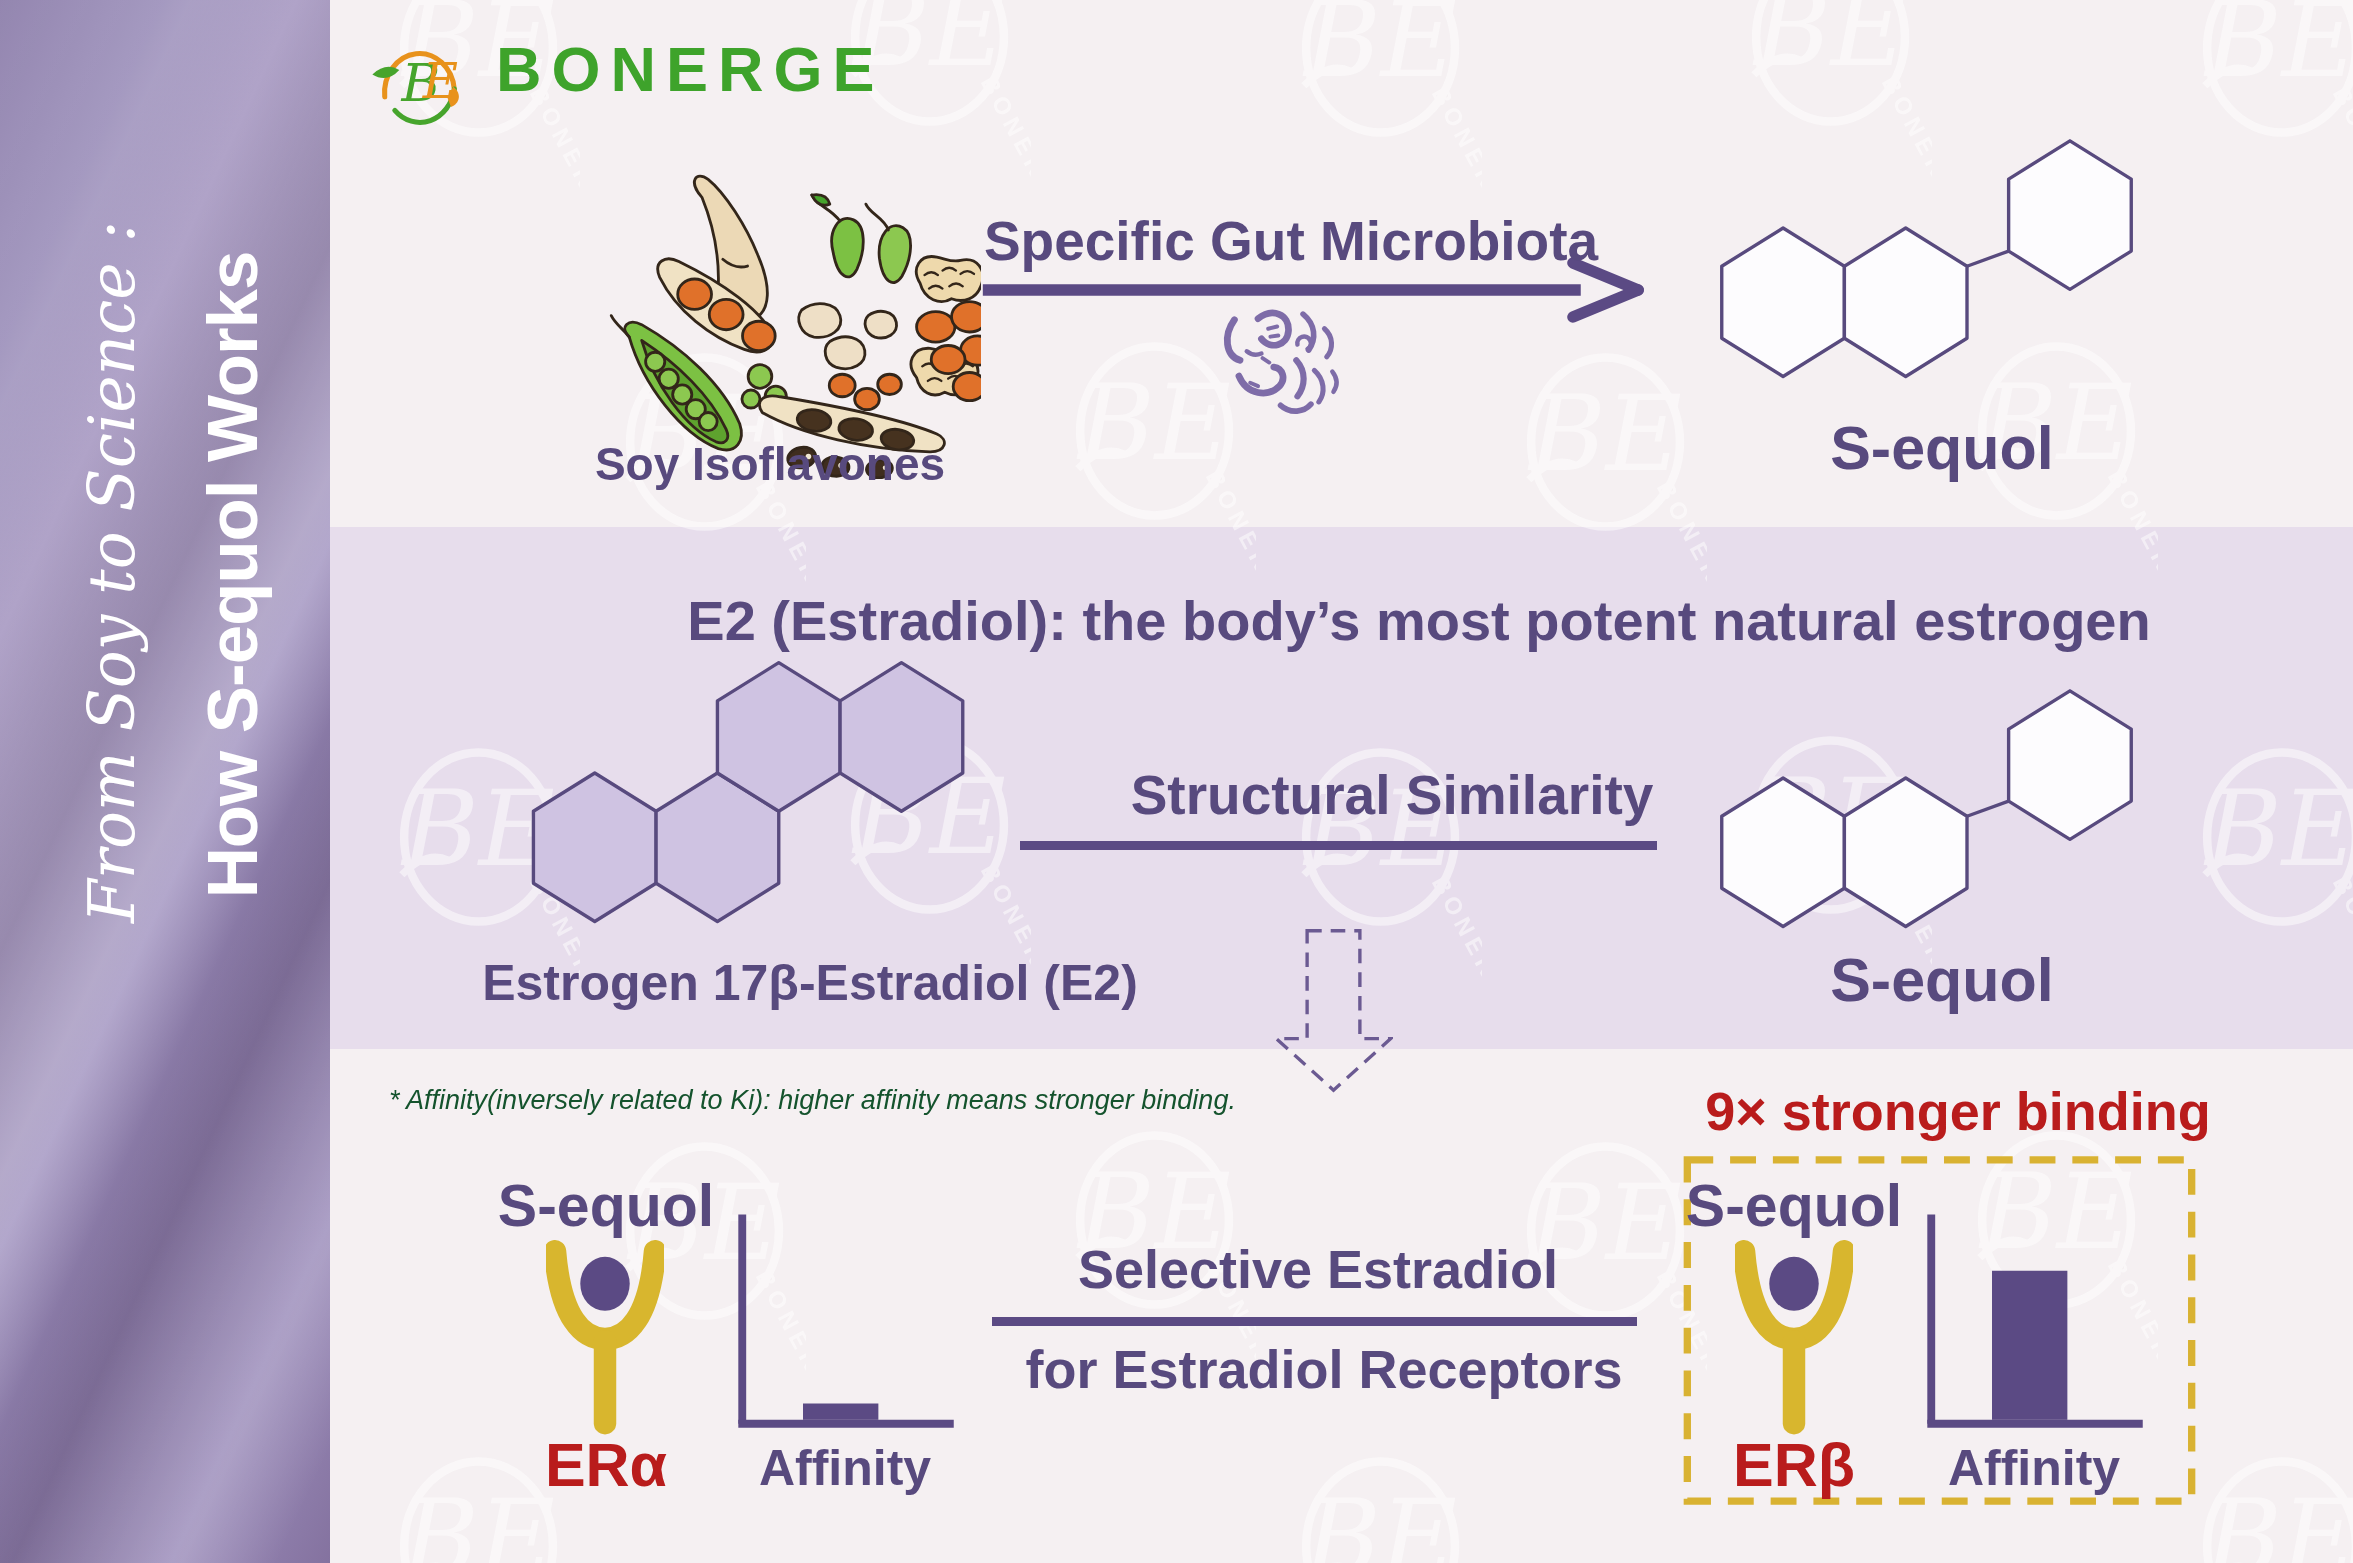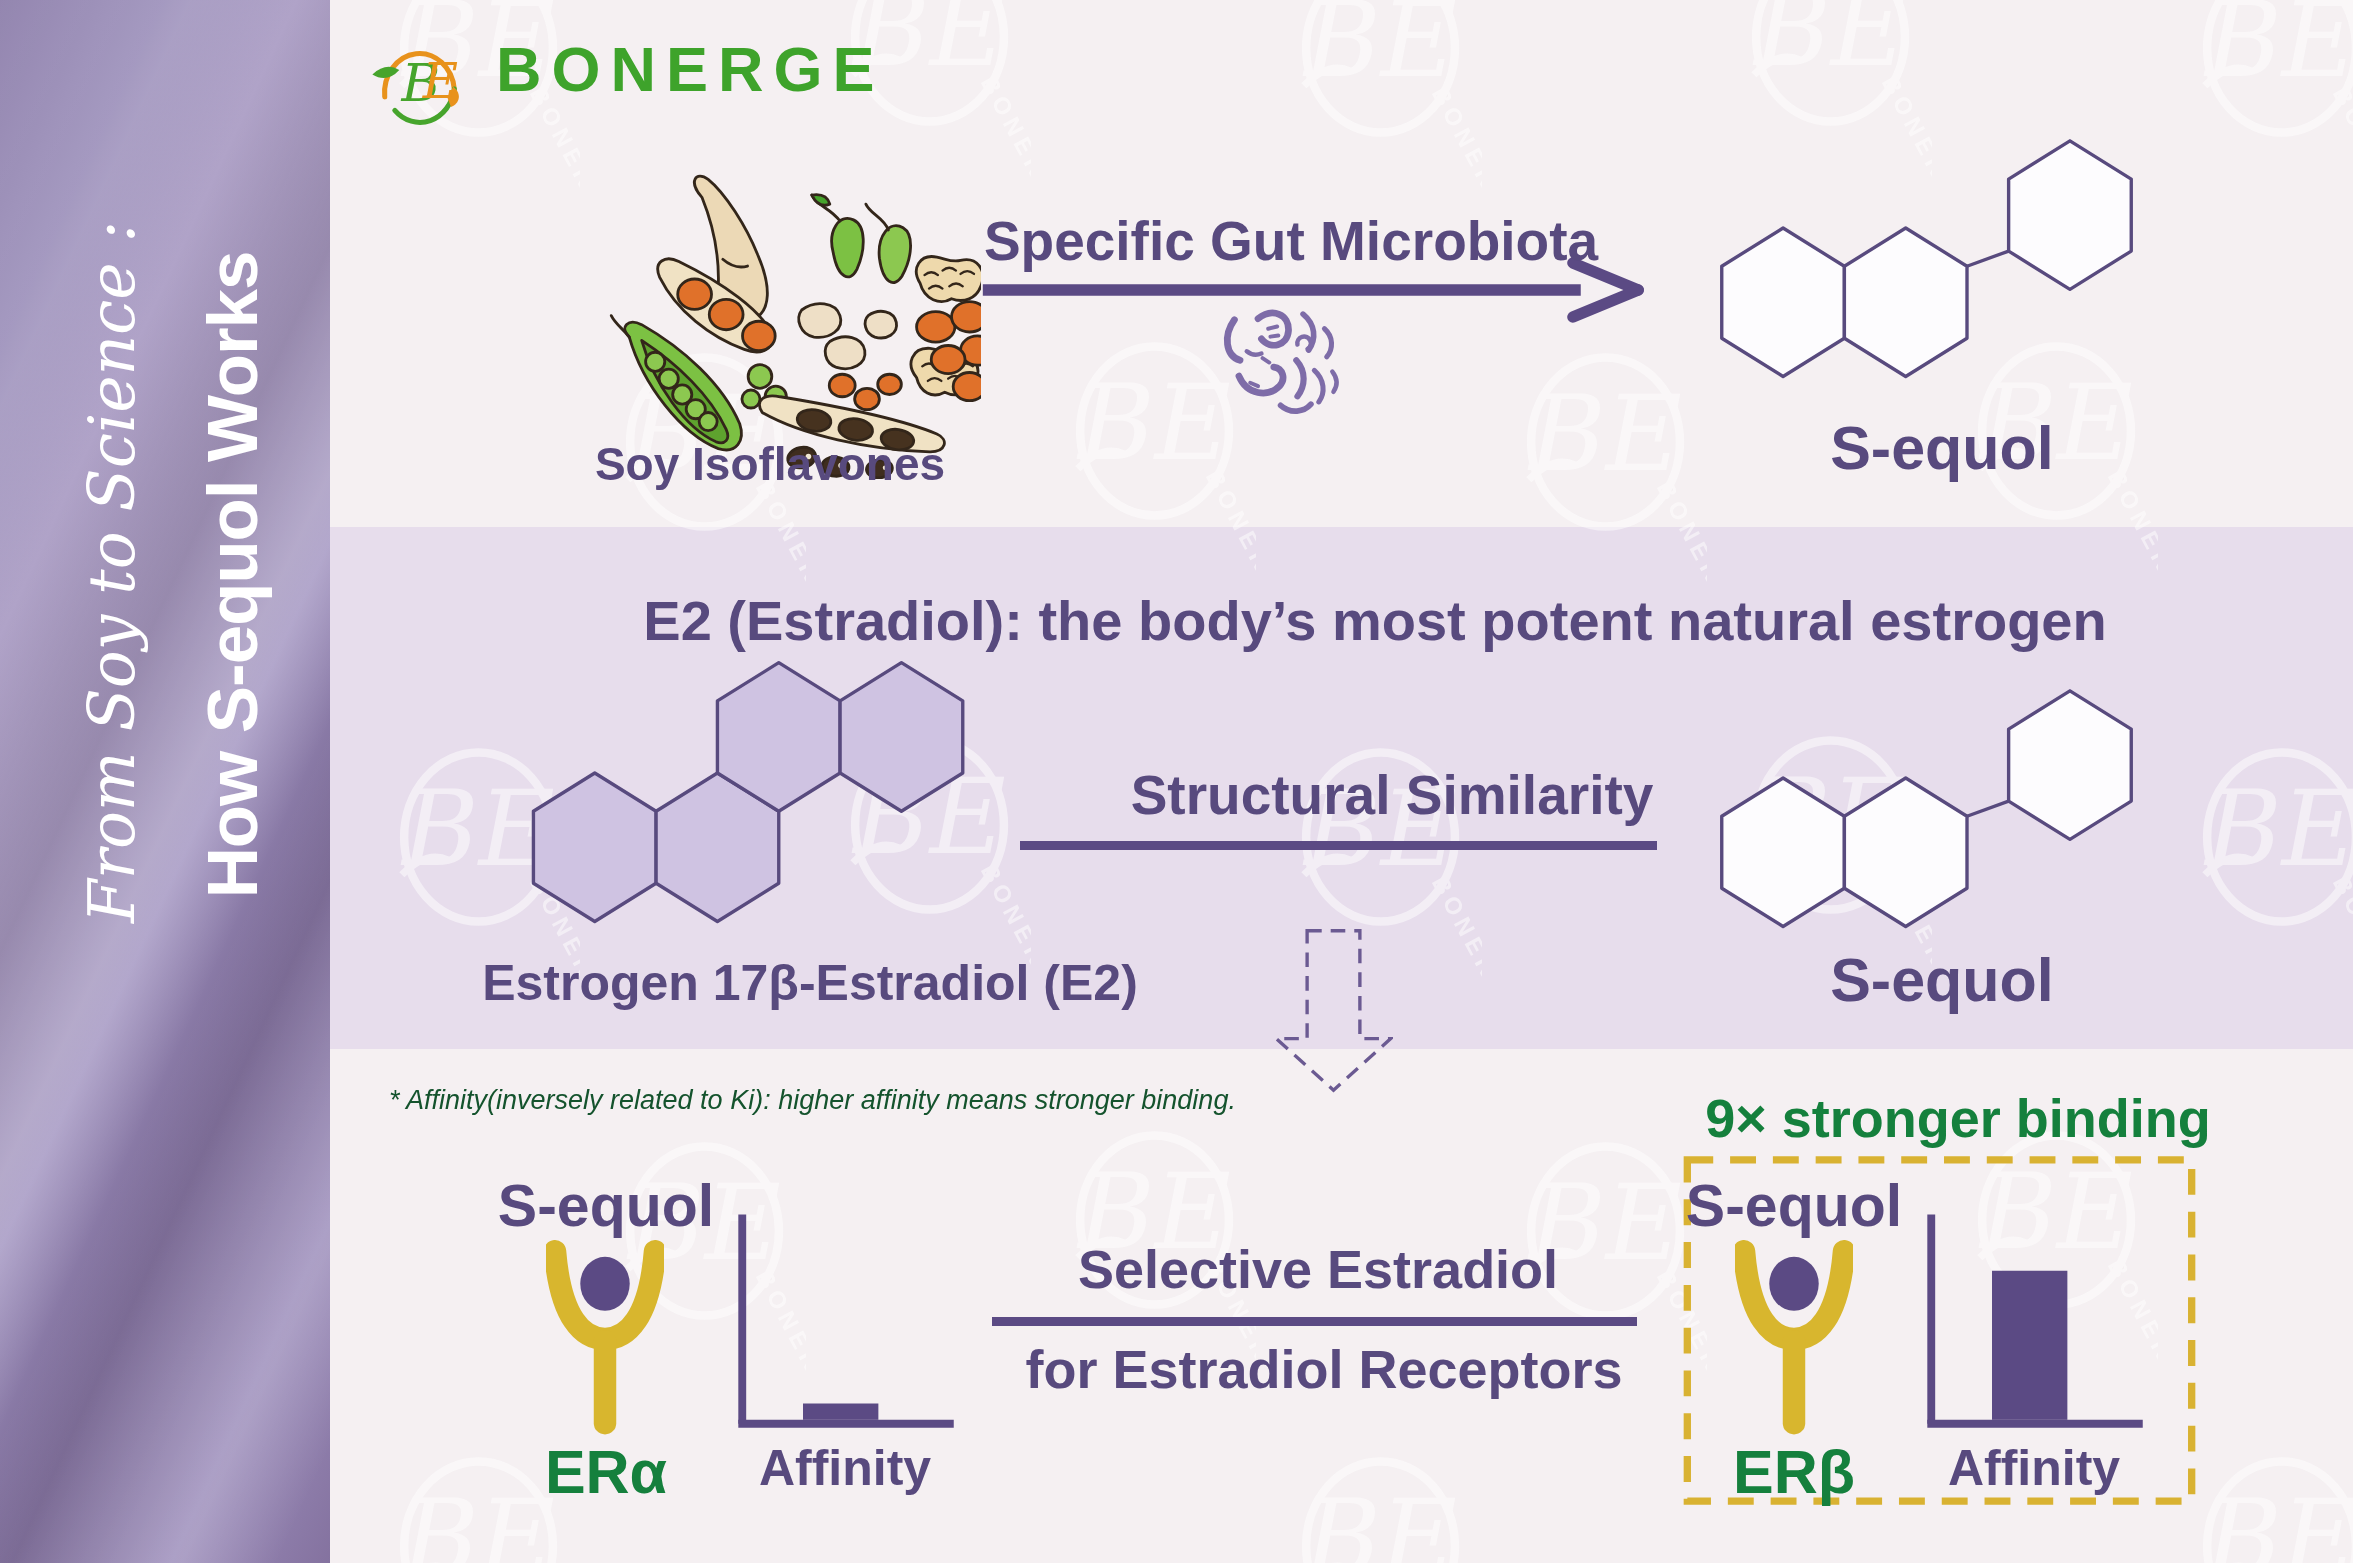--- a/index.html
+++ b/index.html
@@ -11,30 +11,30 @@
       linear-gradient(115deg, rgba(255,255,255,.20) 18%, rgba(255,255,255,0) 28%,
                       rgba(255,255,255,.26) 52%, rgba(255,255,255,0) 63%,
                       rgba(255,255,255,.18) 86%, rgba(255,255,255,0) 95%),
       linear-gradient(115deg,#79689c 0%,#8d7fb0 15%,#b0a3c8 28%,#85759f 42%,
                       #a193c0 55%,#74638f 70%,#9b8cba 85%,#84729f 100%);}
   .v-wrap{position:absolute;width:0;height:0;}
   .v-rot{position:absolute;transform:translate(-50%,-50%) rotate(-90deg);white-space:nowrap;display:block;}
   .script{font-family:"DejaVu Serif",serif;font-style:italic;font-size:63px;color:#ffffff;}
   .side-title{font-weight:bold;font-size:71px;color:#ffffff;letter-spacing:-1.1px;}
   .lbl{position:absolute;transform:translate(-50%,-50%);white-space:nowrap;font-weight:bold;color:#584a7e;z-index:4;}
-  .gold{color:#15803d;margin-top:7px;}
+  .gold{color:#b91c1c;}
   .note{position:absolute;transform:translate(0,-50%);white-space:nowrap;font-style:italic;font-weight:normal;
         font-size:27px;color:#14532d;z-index:4;}
   .hline{position:absolute;background:#5b4a84;z-index:4;}
   .wm{position:absolute;opacity:.5;z-index:2;pointer-events:none;}
   svg.art{position:absolute;z-index:3;}
   .logo-text{position:absolute;transform:translate(0,-50%);font-weight:bold;font-size:63px;color:#3ea32b;
              letter-spacing:10px;z-index:4;}
   .f82{font-size:46px;} .f88{font-size:50px;} .f95{font-size:54px;} .f97{font-size:55px;}
-  .f100{font-size:56px;} .f105{font-size:59px;} .f108{font-size:61px;}
+  .f100{font-size:56px;margin-left:44px;} .f105{font-size:59px;} .f108{font-size:61px;}
 </style>
 </head>
 <body>
 
 <div class="canvas">
 
   <div class="band"></div>
 
   <svg width="0" height="0" style="position:absolute">
     <defs>

